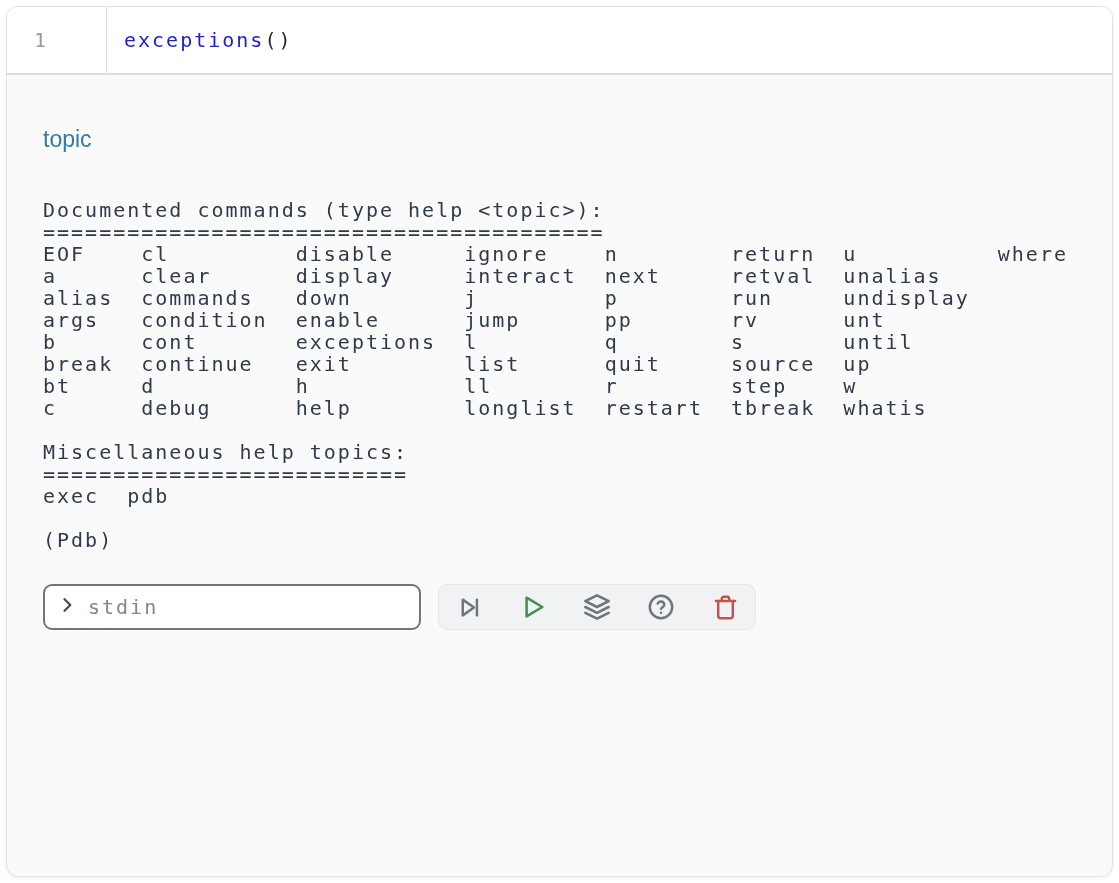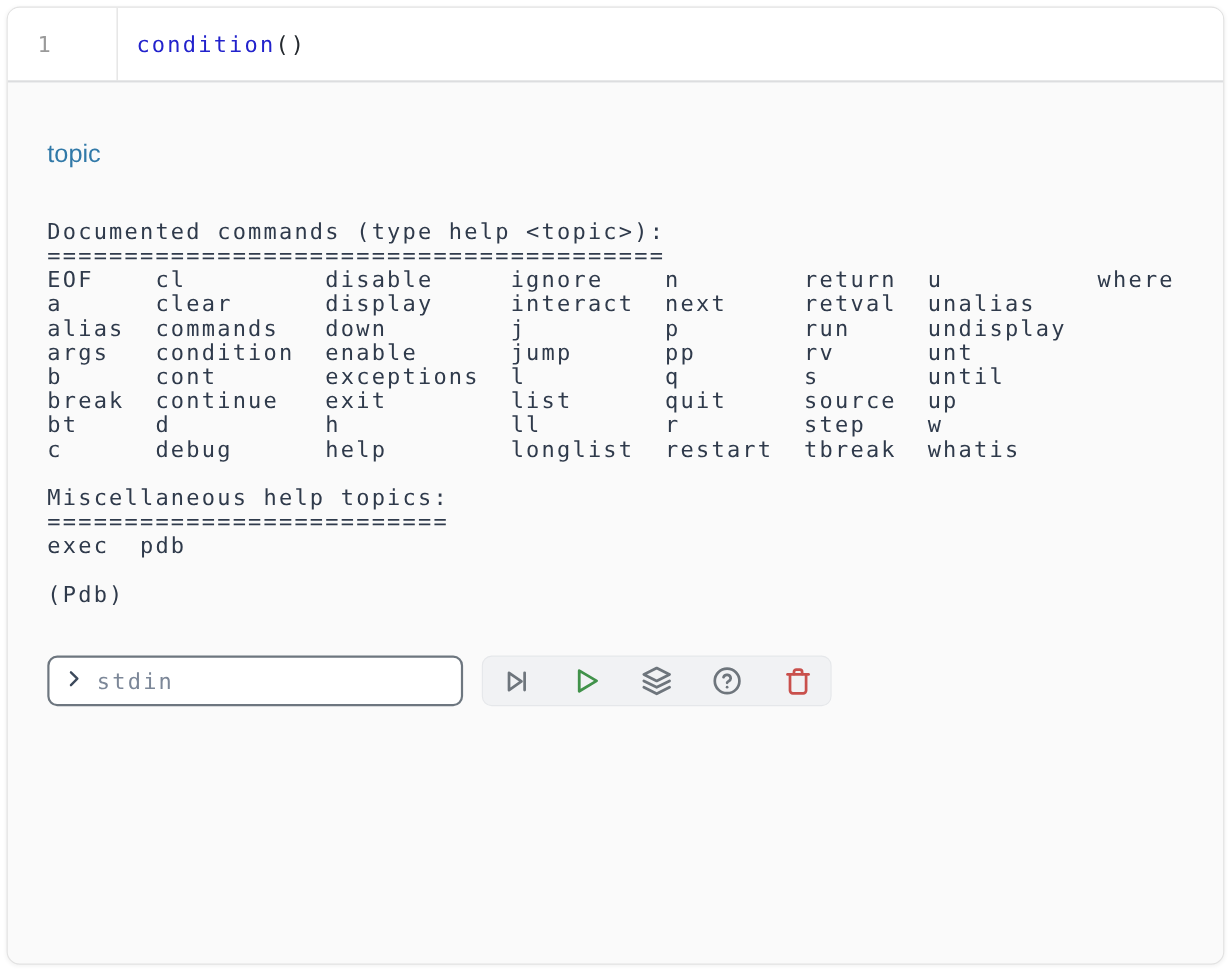--- a/index.html
+++ b/index.html
@@ -37,21 +37,21 @@
     color: #3179a8; font-family: "Liberation Sans", sans-serif;
   }
   .console-pre {
     margin: 44px 0 0 0;
     font-family: "DejaVu Sans Mono", monospace; font-size: 20px;
     line-height: 22px; letter-spacing: 2px;
     color: #2f3a4b; white-space: pre;
   }
 
   
-  .io-row { display: flex; align-items: center; margin-top: 45px; }
+  .io-row { display: flex; align-items: center; margin-top: 33px; }
   .stdin-box {
     width: 378px; height: 46px; background: #ffffff;
     border: 2px solid #6d767f; border-radius: 9px;
     display: flex; align-items: center; padding: 0 12px; gap: 9px;
   }
   .stdin-box input {
     flex: 1; border: none; outline: none; background: transparent;
     font-family: "DejaVu Sans Mono", monospace; font-size: 20px; letter-spacing: 2px;
     color: #2f3a4b; min-width: 0;
   }
@@ -72,21 +72,21 @@
 </style>
 </head>
 <body>
 
 <div class="card">
 
   <div class="editor">
     <div class="gutter">
       <span>1</span>
     </div>
-    <div class="code-line"><span class="code-keyword">condition</span><span>()</span></div>
+    <div class="code-line"><span class="code-keyword">exceptions</span><span>()</span></div>
   </div>
 
   <div class="console">
     <p class="echoed-command">topic</p>
     <pre class="console-pre">Documented commands (type help &lt;topic&gt;):
 ========================================
 EOF    cl         disable     ignore    n        return  u          where
 a      clear      display     interact  next     retval  unalias
 alias  commands   down        j         p        run     undisplay
 args   condition  enable      jump      pp       rv      unt

